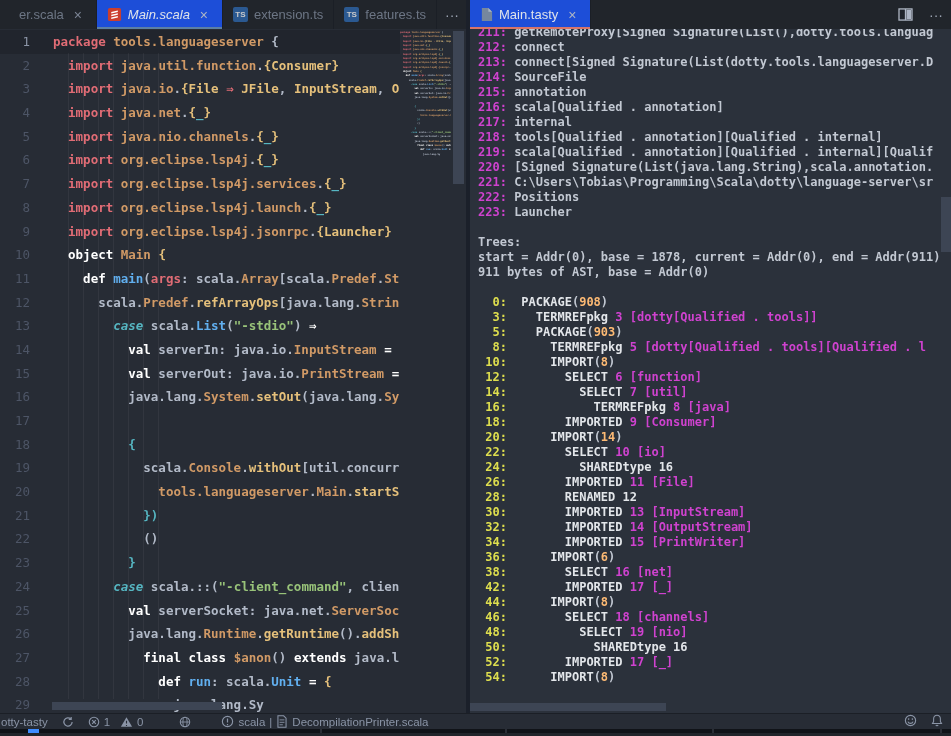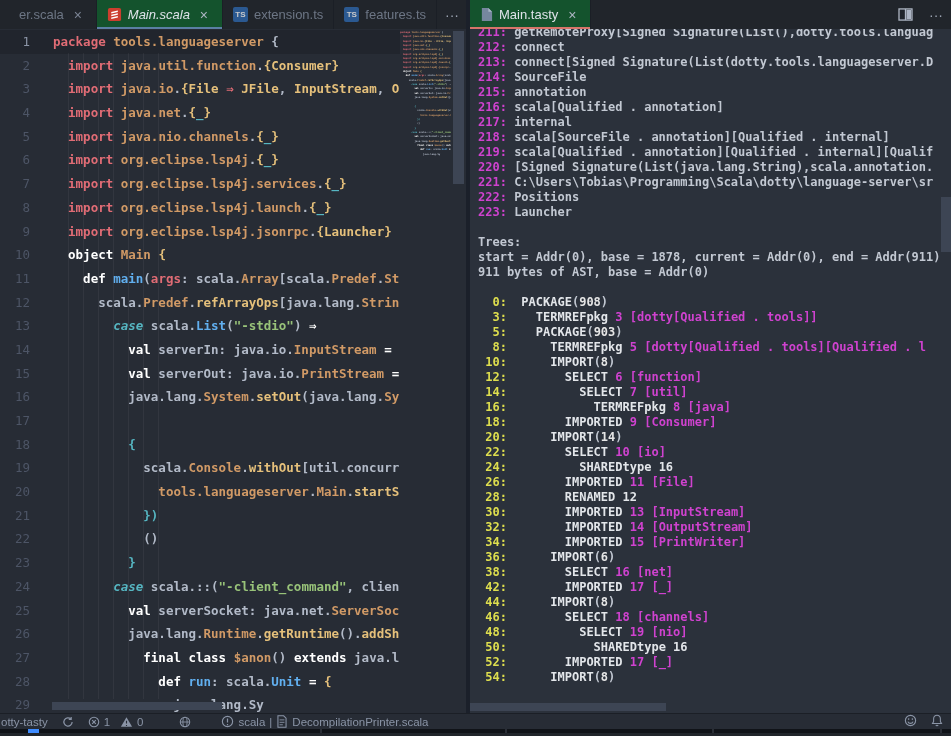--- a/index.html
+++ b/index.html
@@ -5,21 +5,21 @@
   * { margin:0; padding:0; box-sizing:border-box; }
   html,body { background:#14171d; }
   .window{ width:951px; height:736px; position:relative; overflow:hidden;
     background:#21252b; font-family:"Liberation Sans", sans-serif; }
   .main{ display:flex; flex-direction:row; height:713px; }
 
   
   .tabbar{ height:29px; background:#21252b; display:flex; align-items:stretch; position:relative; }
   .tab{ display:flex; align-items:center; gap:6px; padding:0 10px; border-right:1px solid #1b1f26;
         color:#6d7685; font-size:13px; position:relative; cursor:default; white-space:nowrap; }
-  .tab.active{ background:#14532d; color:#dfe3ea; }
+  .tab.active{ background:#1d4ed8; color:#dfe3ea; }
   .tab .lbl{ pointer-events:none; }
   .tab.italic .lbl{ font-style:italic; }
   .tab .x{ color:#7b8494; font-size:14px; width:16px; text-align:center; border-radius:3px; }
   .tab.active .x{ color:#aeb6c4; }
   .tab.active::after{ content:""; position:absolute; left:0; right:0; bottom:0; height:2px; }
   .tab.accent-blue.active::after{ background:#5b7fa4; }
   .tab.accent-orange.active::after{ background:#d7756a; }
   .tab-spacer{ flex:1; }
   .bar-btn{ color:#9aa2b0; display:flex; align-items:center; padding:0 8px; font-size:14px; }
   .ts-badge{ width:15px; height:15px; background:#2f6bb3; border-radius:2px; color:#fff;
@@ -51,21 +51,21 @@
   .lines-right{ position:absolute; left:8px; top:-4px; right:0; }
   .rrow{ height:15px; line-height:15px; white-space:pre; }
   .vslider-right{ position:absolute; right:0; top:168px; width:10px; height:55px; background:#3d4554; }
   .hslider-right{ position:absolute; left:0; bottom:2px; width:196px; height:8px; background:#3d4554; }
 
   
   .s-kw{color:#e06c75} .s-kw2{color:#ffffff} .s-ty{color:#d19a66} .s-me{color:#e5c07b}
   .s-pn{color:#b2bac8} .s-st{color:#98c379} .s-cs{color:#56b6c2;font-style:italic}
   .s-bl{color:#61afef} .s-cy{color:#56b6c2} .s-br{color:#e5c07b}
   .s-mg{color:#cf42cf} .s-tx{color:#c2c8d2} .s-ad{color:#dede4e}
-  .s-nd{color:#e3e6ea;font-weight:700} .s-cyn{color:#e5e5e5} .s-wt{color:#e3e6ea;font-weight:700}
+  .s-nd{color:#e3e6ea;font-weight:700} .s-cyn{color:#fdba74} .s-wt{color:#e3e6ea;font-weight:700}
 
   
   .statusbar{ height:16px; background:#272c35; border-top:1px solid #1b1f26; display:flex;
     align-items:center; color:#8a94a6; font-size:11.5px; padding:0 8px 0 1px; }
   .sb-item{ display:flex; align-items:center; gap:4px; margin-right:14px; white-space:nowrap; }
   .sb-item svg{ display:block; }
   .sb-right{ margin-left:auto; display:flex; align-items:center; gap:14px; }
 
   
   .bottomstrip{ height:4px; background:#101318; position:relative; }
@@ -216,21 +216,21 @@
 
       <div class="editor-right">
         <div class="lines-right">
             <div class="rrow"><span class="s-mg">211:</span><span class="s-tx"> getRemoteProxy[Signed Signature(List(),dotty.tools.languag</span></div>
             <div class="rrow"><span class="s-mg">212:</span><span class="s-tx"> connect</span></div>
             <div class="rrow"><span class="s-mg">213:</span><span class="s-tx"> connect[Signed Signature(List(dotty.tools.languageserver.D</span></div>
             <div class="rrow"><span class="s-mg">214:</span><span class="s-tx"> SourceFile</span></div>
             <div class="rrow"><span class="s-mg">215:</span><span class="s-tx"> annotation</span></div>
             <div class="rrow"><span class="s-mg">216:</span><span class="s-tx"> scala[Qualified . annotation]</span></div>
             <div class="rrow"><span class="s-mg">217:</span><span class="s-tx"> internal</span></div>
-            <div class="rrow"><span class="s-mg">218:</span><span class="s-tx"> scala[SourceFile . annotation][Qualified . internal]</span></div>
+            <div class="rrow"><span class="s-mg">218:</span><span class="s-tx"> tools[Qualified . annotation][Qualified . internal]</span></div>
             <div class="rrow"><span class="s-mg">219:</span><span class="s-tx"> scala[Qualified . annotation][Qualified . internal][Qualif</span></div>
             <div class="rrow"><span class="s-mg">220:</span><span class="s-tx"> [Signed Signature(List(java.lang.String),scala.annotation.</span></div>
             <div class="rrow"><span class="s-mg">221:</span><span class="s-tx"> C:\Users\Tobias\Programming\Scala\dotty\language-server\sr</span></div>
             <div class="rrow"><span class="s-mg">222:</span><span class="s-tx"> Positions</span></div>
             <div class="rrow"><span class="s-mg">223:</span><span class="s-tx"> Launcher</span></div>
             <div class="rrow"></div>
             <div class="rrow"><span class="s-tx">Trees:</span></div>
             <div class="rrow"><span class="s-tx">start = Addr(0), base = 1878, current = Addr(0), end = Addr(911)</span></div>
             <div class="rrow"><span class="s-tx">911 bytes of AST, base = Addr(0)</span></div>
             <div class="rrow"></div>

